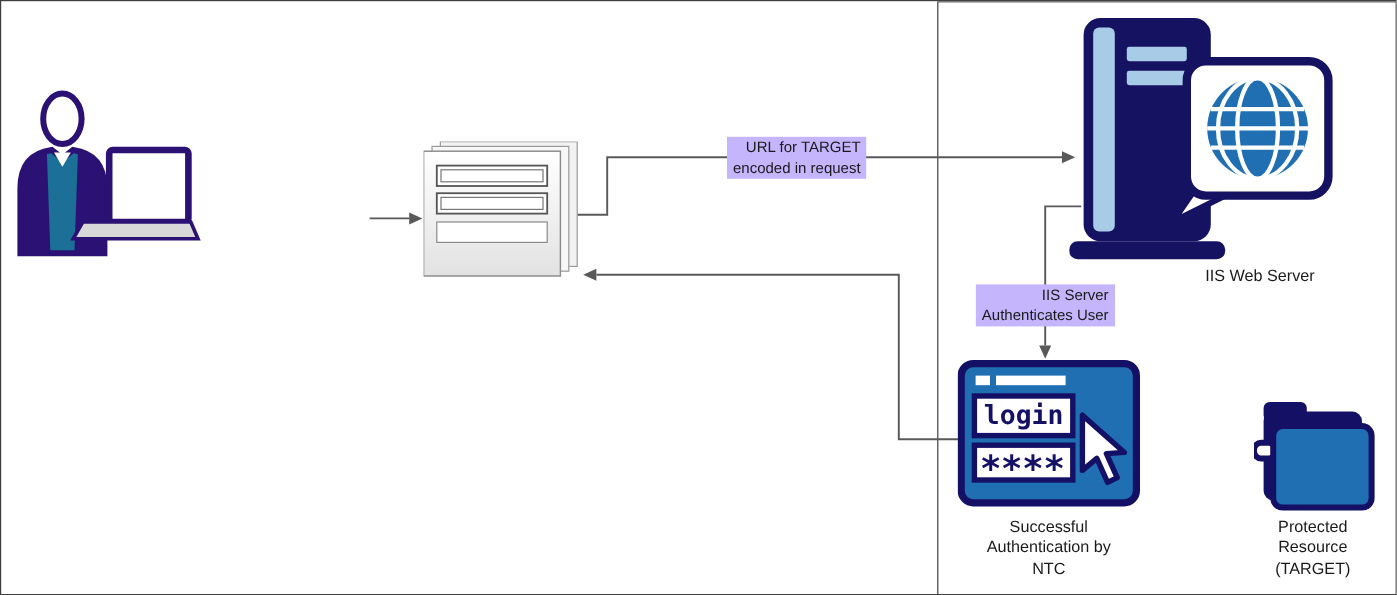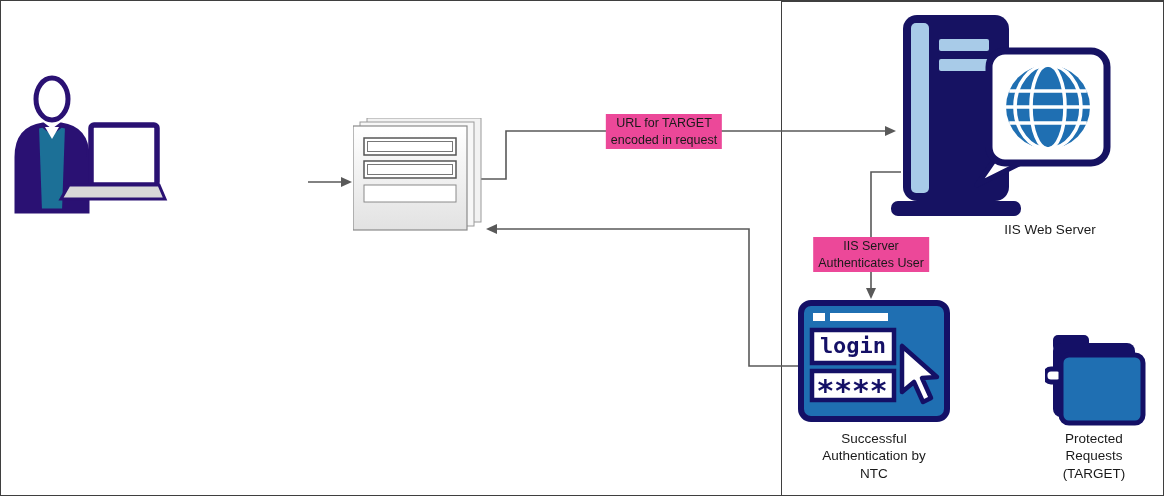--- a/index.html
+++ b/index.html
@@ -14,22 +14,22 @@
   }
   .connectors { position:absolute; left:0; top:0; z-index:1; }
   .icon { position:absolute; z-index:2; }
   .node-label {
     position:absolute; z-index:2; transform:translateX(-50%);
     text-align:center; color:#1a1a1a; white-space:pre-line;
     font-size:13.5px; line-height:1.28;
   }
   .edge-label {
     position:absolute; z-index:3; transform:translateX(-50%);
-    text-align:center; color:#1a1a1a; white-space:pre-line;
-    background:#ec4899; padding:1px 5px; font-size:12.5px; line-height:1.32;
+    text-align:right; color:#1a1a1a; white-space:pre-line;
+    background:#c4b5fd; padding:1px 5px; font-size:12.5px; line-height:1.32;
   }
   .edge-label.small { font-size:11.5px; }
 </style>
 </head>
 <body>
 
 <div class="canvas">
 
   <div class="boundary"></div>
 
@@ -133,16 +133,16 @@
   <div class="edge-label" style="left:663px; top:113px;">URL for TARGET
 encoded in request</div>
   <div class="edge-label" style="left:870px; top:236px;">IIS Server
 Authenticates User</div>
 
   <div class="node-label" style="left:1001px; top:220px;margin-left:48px;">IIS Web Server</div>
   <div class="node-label" style="left:873px; top:429px;">Successful
 Authentication by
 NTC</div>
   <div class="node-label" style="left:1093px; top:429px;">Protected
-Requests
+Resource
 (TARGET)</div>
 
 </div>
 
 </body></html>

